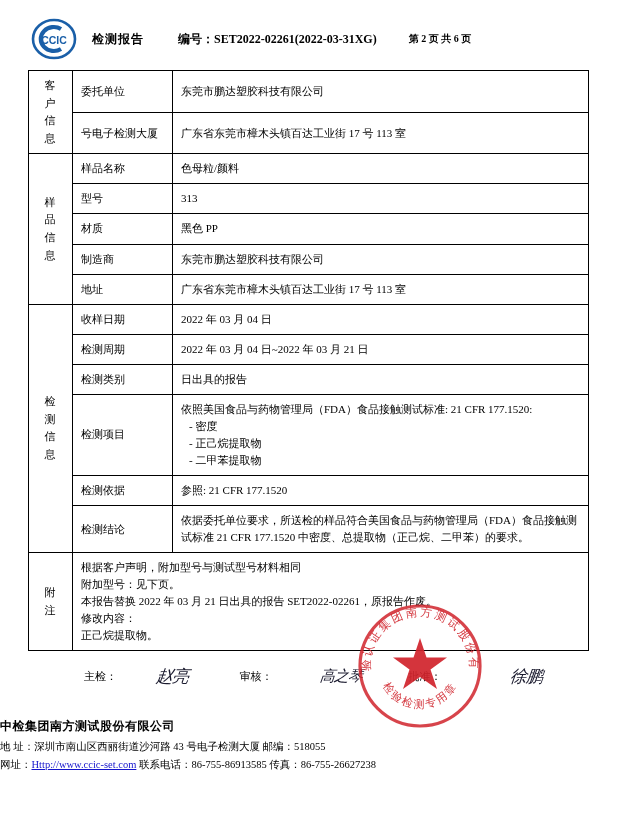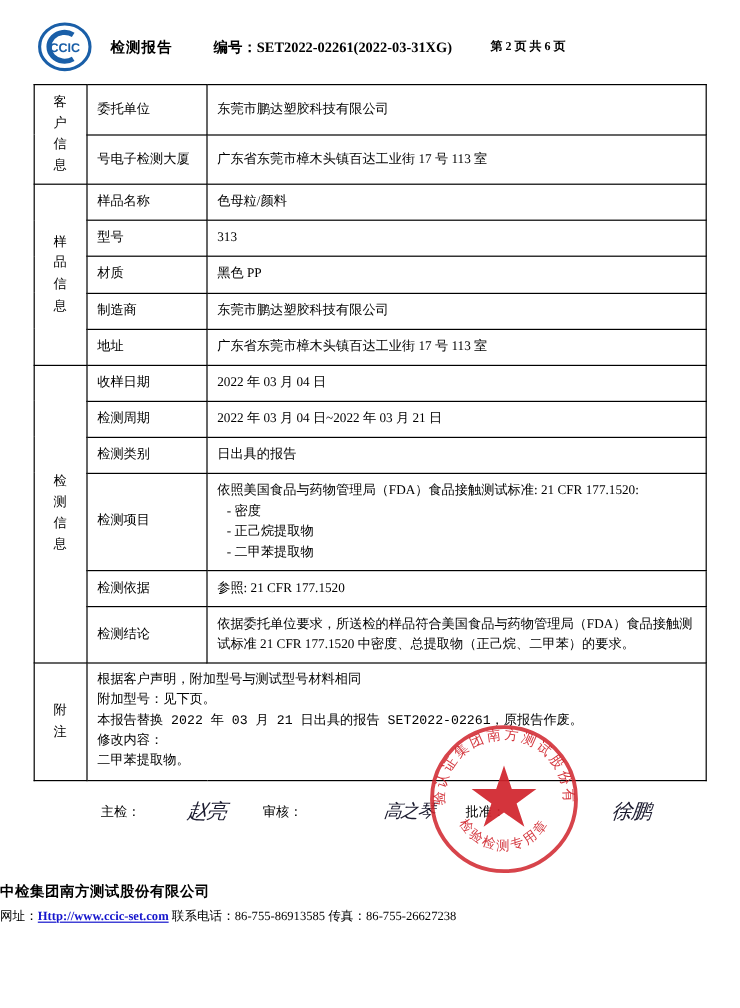--- a/index.html
+++ b/index.html
@@ -94,21 +94,21 @@
     padding-left: 8px;
   }
   .multiline { line-height: 1.75; }
   .sub-item { display: block; }
 
   
   td.remarks-body {
     padding: 7px 10px;
     line-height: 1.85;
   }
-  td.remarks-body div { display: block; font-family: Liberation Mono, monospace; }
+  td.remarks-body div { display: block; }
 
   
   .sign-wrap {
     width: 561px;
     position: relative;
     margin-top: 0;
   }
   .sign-table {
     width: 561px;
     border-collapse: collapse;
@@ -117,21 +117,21 @@
   }
   .sign-table td {
     border: none;
     font-size: 11px;
     padding: 0;
     height: 34px;
     vertical-align: middle;
   }
   .sig-label {
     width: 74px;
-    text-align: left;
+    text-align: center;
     padding-right: 4px;
     white-space: nowrap;
   }
   .sig-label.first { width: 96px; text-align: left; padding-left: 56px;}
   .sig-value {
     text-align: center;
     font-family: "Liberation Serif", serif;
   }
   .handwriting {
     font-family: "DejaVu Serif", serif;
@@ -171,21 +171,20 @@
   }
   .footer .f-title {
     font-weight: bold;
     font-size: 12px;
     letter-spacing: 0.5px;
     margin-bottom: 2px;
   }
   .footer a, .footer .link {
     color: #1414cc;
     text-decoration: underline;
-    font-weight: bold;
   }
 </style>
 </head>
 <body>
 
 <div class="page">
 
   <div class="header">
     <div class="logo">
       <svg width="46" height="42" viewBox="0 0 46 42">
@@ -282,21 +281,21 @@
 
       <tr>
         <td class="cat">
           <span class="cat-inner">附 注</span>
         </td>
         <td class="remarks-body" colspan="2">
           <div>根据客户声明，附加型号与测试型号材料相同</div>
           <div>附加型号：见下页。</div>
           <div>本报告替换 2022 年 03 月 21 日出具的报告 SET2022-02261，原报告作废。</div>
           <div>修改内容：</div>
-          <div>二甲苯提取物。</div>
+          <div>正己烷提取物。</div>
         </td>
       </tr>
     </tbody>
   </table>
 
   <div class="sign-wrap">
     <table class="sign-table">
       <colgroup>
         <col style="width:96px">
           <col style="width:95px">
@@ -330,16 +329,17 @@
       </text>
       <text font-family="Liberation Serif, serif" font-size="11" fill="#d0232b" opacity="0.9" letter-spacing="2">
         <textPath href="#arcBottom" startOffset="50%" text-anchor="middle">检验检测专用章</textPath>
       </text>
       <polygon points="64,36 70.5,55.5 91,55.5 74.5,67.5 81,87 64,75 47,87 53.5,67.5 37,55.5 57.5,55.5" fill="#d0232b" opacity="0.92"></polygon>
     </svg>
   </div>
 
   <div class="footer">
     <div class="f-title">中检集团南方测试股份有限公司</div>
+    <div>地  址：深圳市南山区西丽街道沙河路 43 号电子检测大厦   邮编：518055</div>
     <div><span>网址：</span><span class="link">Http://www.ccic-set.com</span><span> </span><span>联系电话：86-755-86913585 传真：86-755-26627238</span></div>
   </div>
 
 </div>
 
 </body></html>

